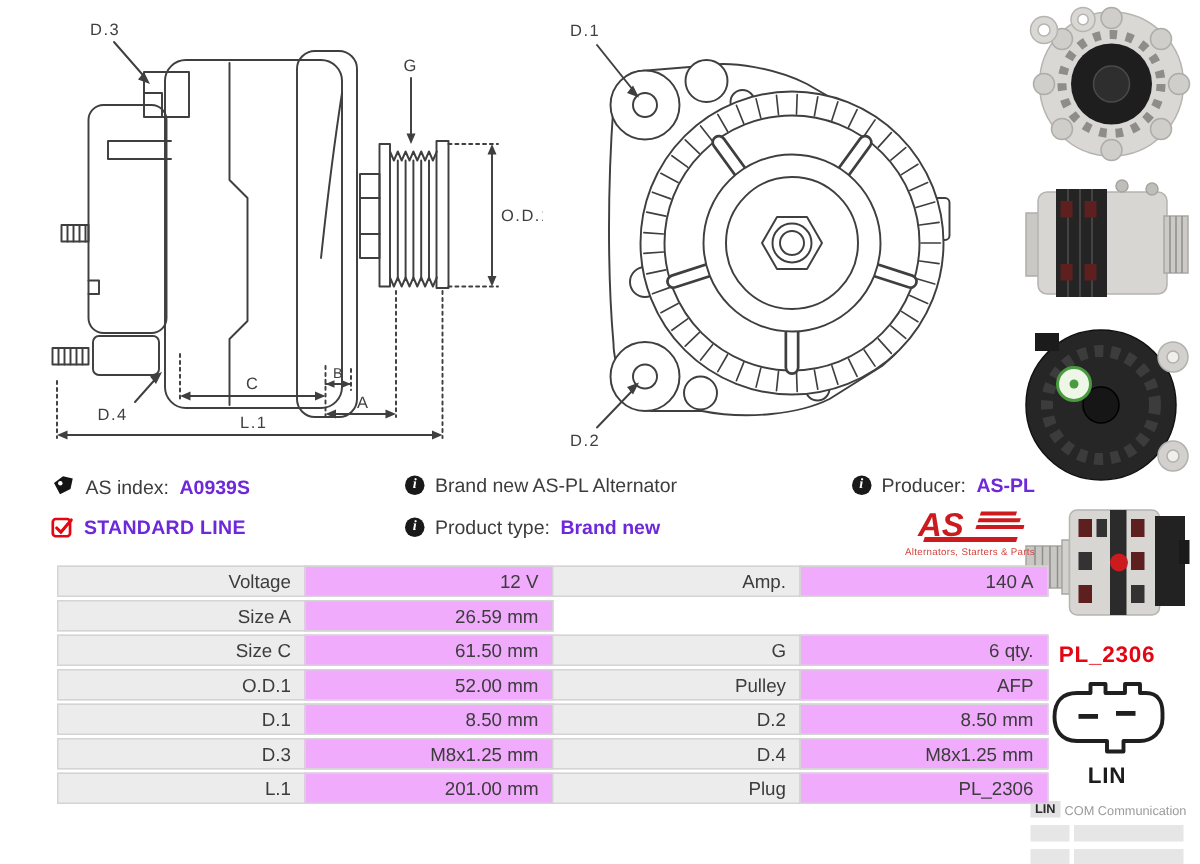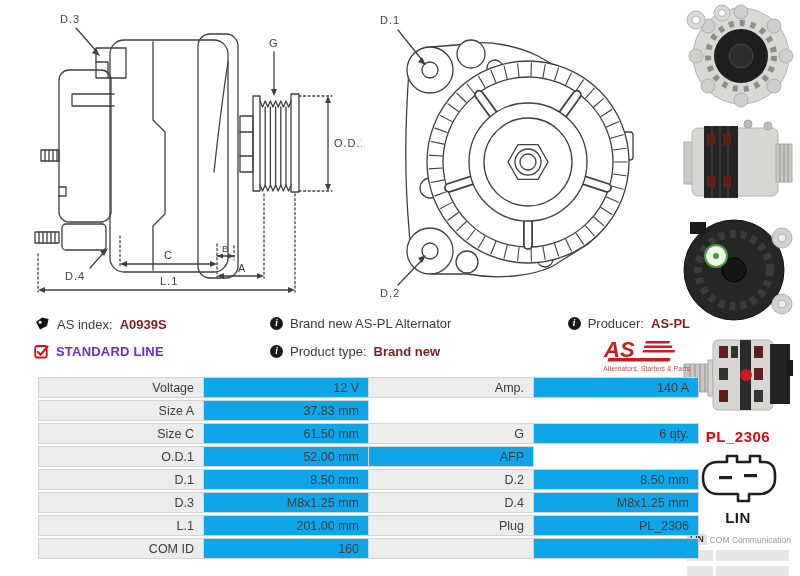--- a/index.html
+++ b/index.html
@@ -25,37 +25,37 @@
   .legend-key{background:#e2e2e2;color:#2a2a2a;font-weight:bold;font-size:8.5px;
               padding:1px 3px;line-height:9px;}
   .legend-val{color:#9a9a9a;font-size:8.5px;white-space:nowrap;}
   .legend-bar-row{display:flex;gap:3px;margin-top:5px;}
   .bar-s{width:26px;height:11px;background:#e6e6e6;}
   .bar-l{flex:1;height:11px;background:#e6e6e6;}
 
   
   .info-bar{position:absolute;left:24px;top:310px;width:668px;height:64px;font-size:13px;}
   .info-item{position:absolute;display:flex;align-items:center;gap:7px;white-space:nowrap;}
-  .info-item b{color:#7f1d1d;}
+  .info-item b{color:#6d28d9;}
   .ico-info{display:inline-block;width:13px;height:13px;border-radius:50%;background:#191919;
             color:#fff;text-align:center;line-height:13px;font-size:9.5px;font-weight:bold;
             font-family:"Liberation Serif",serif;font-style:italic;}
   .ico-info::before{content:"i";}
   .standard-line{color:#6d28d9;font-weight:bold;letter-spacing:.2px;}
-  .logo-wrap{position:absolute;right:2px;top:28px;text-align:left;}
+  .logo-wrap{position:absolute;right:2px;top:28px;text-align:center;}
   .logo-tagline{font-size:6.5px;color:#d4433f;margin-top:-2px;letter-spacing:.2px;}
 
   
   .spec-table{position:absolute;left:8px;top:377px;width:664px;}
   .srow{display:flex;margin-bottom:2px;padding-left:30px;}
   .cell{height:21px;line-height:21px;border:1px solid #d4d4d4;box-sizing:border-box;
         text-align:right;padding-right:9px;font-size:12.5px;color:#3c3c3c;flex:0 0 166px;}
   .cell + .cell{margin-left:-1px;}
   .lab{background:#ececec;}
-  .val{background:#0ea5e9;}
+  .val{background:#f0abfc;}
 </style>
 </head>
 <body>
 
 <div class="page">
 
   <svg class="side-view" width="360" height="302" viewBox="0 0 360 302">
     <g stroke="#3f3f3f" stroke-width="1.3" fill="none" stroke-linejoin="round" stroke-linecap="round">
 
       <rect x="57" y="66" width="52" height="152" rx="10"></rect>
@@ -365,52 +365,47 @@
 
   <div class="spec-table">
     <div class="srow">
       <div class="cell lab">Voltage</div>
       <div class="cell val">12 V</div>
       <div class="cell lab">Amp.</div>
       <div class="cell val">140 A</div>
     </div>
     <div class="srow">
       <div class="cell lab">Size A</div>
-      <div class="cell val">37.83 mm</div>
+      <div class="cell val">26.59 mm</div>
     </div>
     <div class="srow">
       <div class="cell lab">Size C</div>
       <div class="cell val">61.50 mm</div>
       <div class="cell lab">G</div>
       <div class="cell val">6 qty.</div>
     </div>
     <div class="srow">
       <div class="cell lab">O.D.1</div>
       <div class="cell val">52.00 mm</div>
+      <div class="cell lab">Pulley</div>
       <div class="cell val">AFP</div>
     </div>
     <div class="srow">
       <div class="cell lab">D.1</div>
       <div class="cell val">8.50 mm</div>
       <div class="cell lab">D.2</div>
       <div class="cell val">8.50 mm</div>
     </div>
     <div class="srow">
       <div class="cell lab">D.3</div>
       <div class="cell val">M8x1.25 mm</div>
       <div class="cell lab">D.4</div>
       <div class="cell val">M8x1.25 mm</div>
     </div>
     <div class="srow">
       <div class="cell lab">L.1</div>
       <div class="cell val">201.00 mm</div>
       <div class="cell lab">Plug</div>
       <div class="cell val">PL_2306</div>
     </div>
-    <div class="srow">
-      <div class="cell lab">COM ID</div>
-      <div class="cell val">160</div>
-      <div class="cell lab"></div>
-      <div class="cell val"></div>
-    </div>
   </div>
 
 </div>
 
 </body></html>

